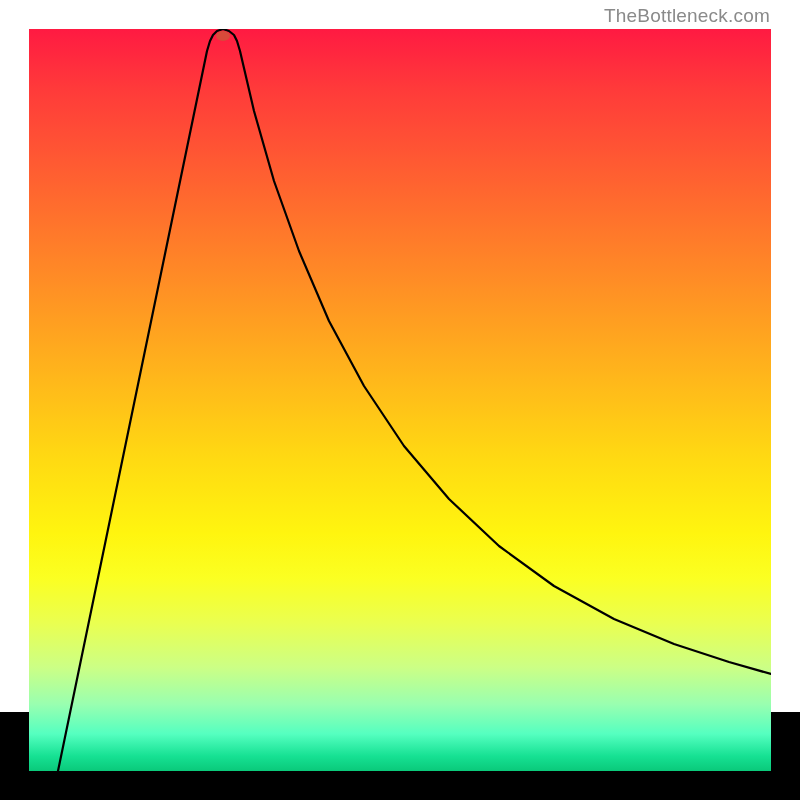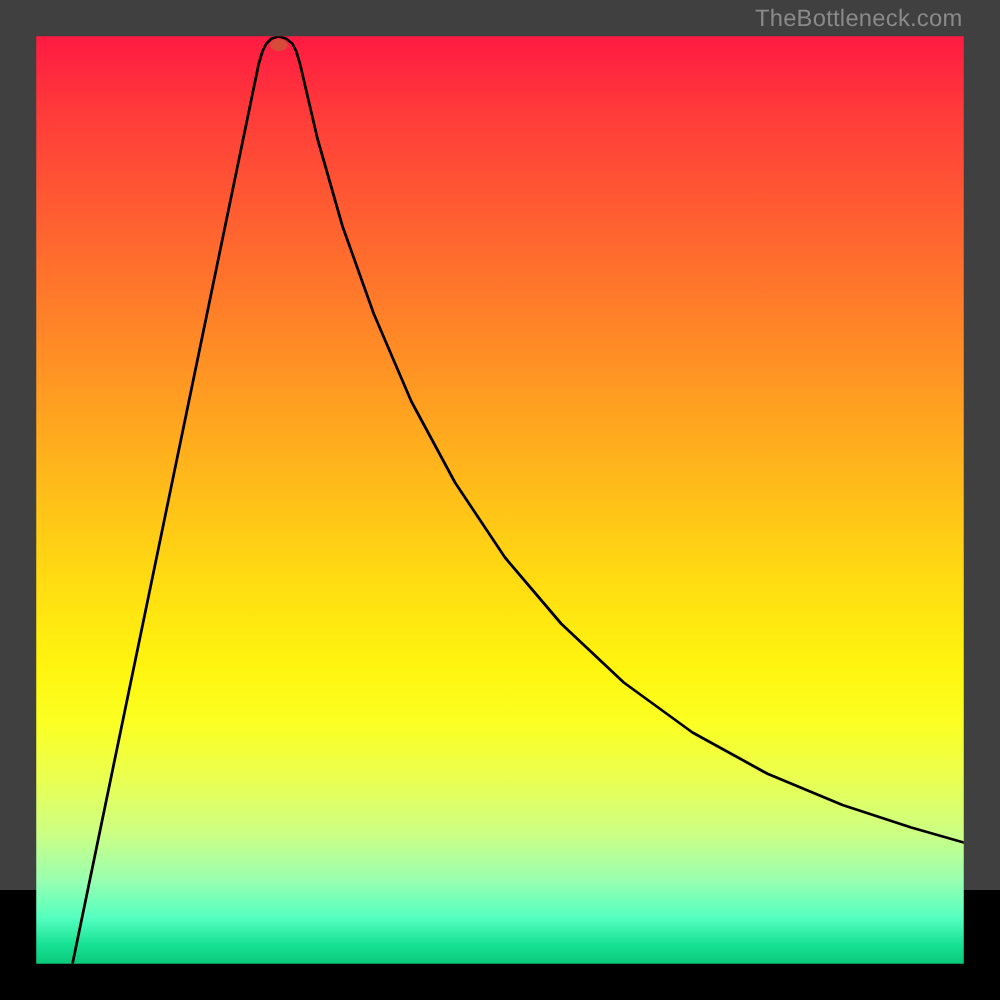--- a/index.html
+++ b/index.html
@@ -1,21 +1,21 @@
 <!DOCTYPE html>
 <html><head>
 <meta charset="utf-8">
 <style>
   * { margin: 0; padding: 0; box-sizing: border-box; }
   html, body { width: 800px; height: 800px; overflow: hidden; background: #000; }
   .frame {
     position: relative;
     width: 800px;
     height: 712px;
-    background: #404040;
+    background: #ffffff;
   }
   .plot-area {
     position: absolute;
     left: 29px;
     top: 29px;
     width: 742px;
     height: 742px;
     overflow: visible;
   }
   .gradient-bg {

